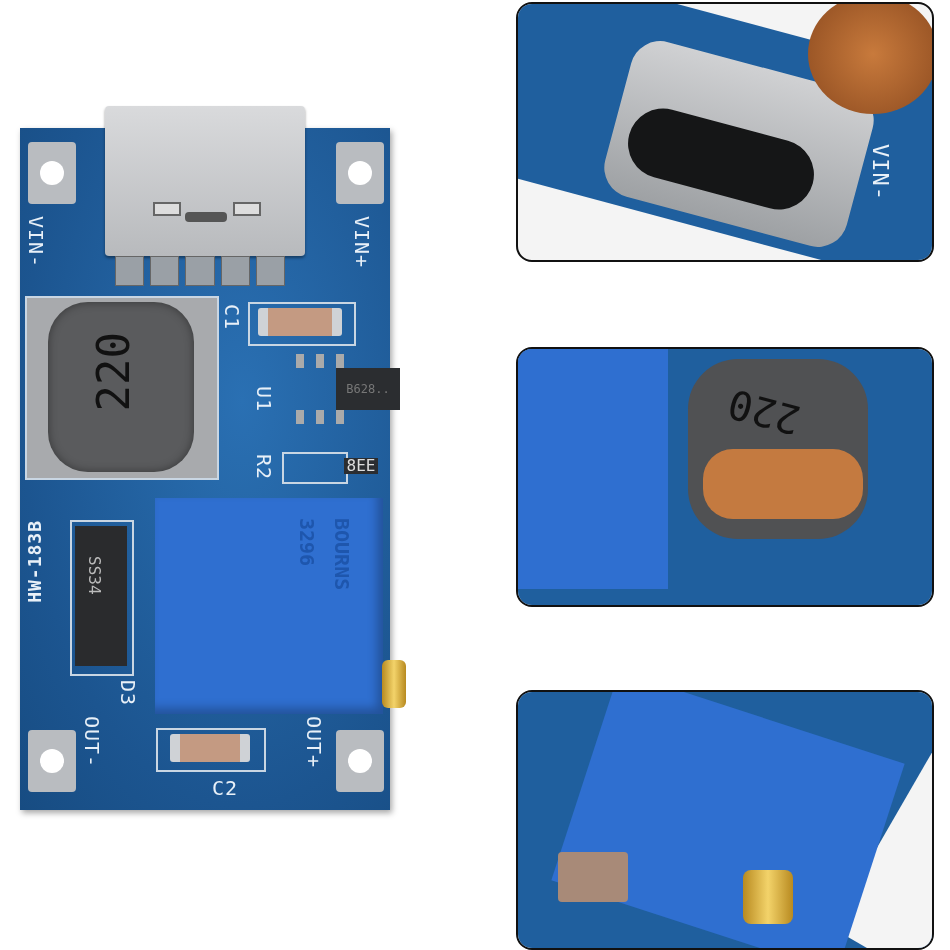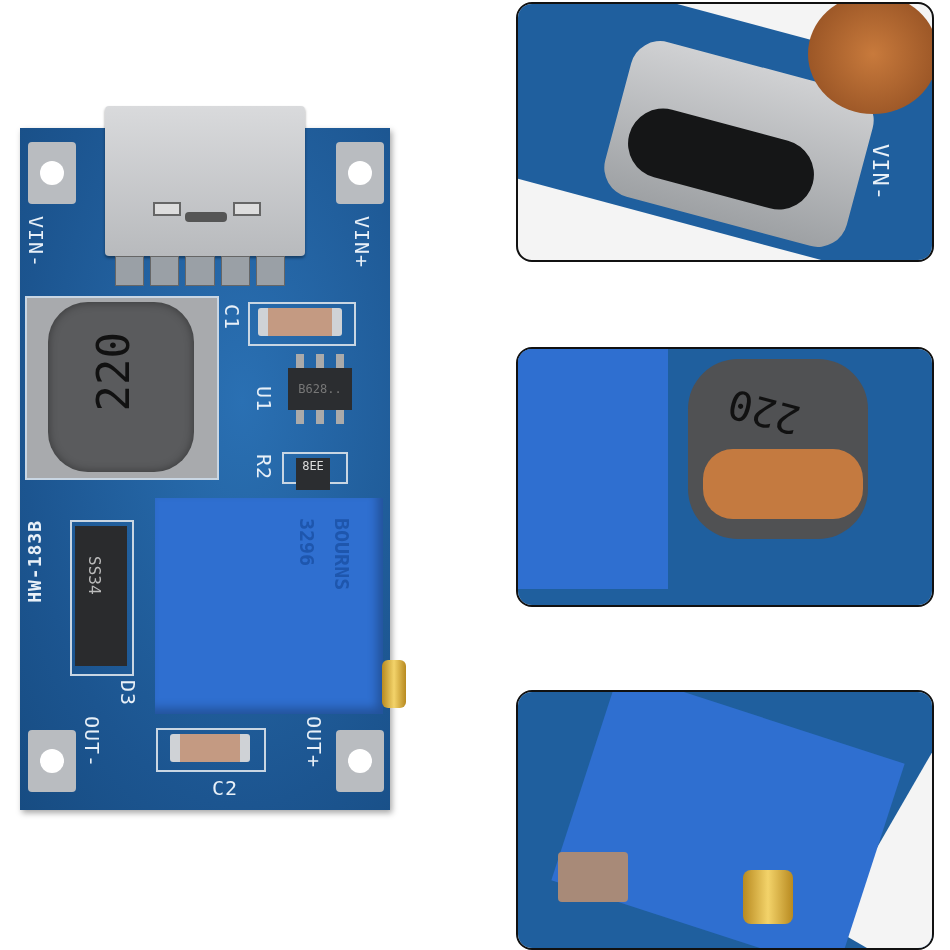--- a/index.html
+++ b/index.html
@@ -14,21 +14,21 @@
   .usbc{position:absolute;left:85px;top:-22px;width:200px;height:150px;background:linear-gradient(180deg,#d9dadc,#b8babd);border-radius:4px;box-shadow:0 2px 3px rgba(0,0,0,.4);}
   .usbc .slot{position:absolute;top:96px;width:24px;height:10px;border:2px solid #666;background:#ddd;}
   .usbc .tab{position:absolute;left:80px;top:106px;width:42px;height:10px;background:#555;border-radius:4px;}
   .pins{position:absolute;left:95px;top:128px;width:170px;height:30px;display:flex;gap:6px;}
   .pins div{flex:1;background:#9aa0a6;border:1px solid #666;}
   .inductor-pad{position:absolute;left:5px;top:168px;width:190px;height:180px;border:2px solid #c9d6e3;background:#a8aaad;}
   .inductor{position:absolute;left:28px;top:174px;width:146px;height:170px;background:#5a5b5d;border-radius:40px;box-shadow:inset 0 0 10px rgba(0,0,0,.4);}
   .inductor .txt{position:absolute;left:40px;top:30px;color:#111;font-family:"DejaVu Sans Mono",monospace;font-size:44px;writing-mode:vertical-rl;transform:rotate(180deg);}
   .cap{position:absolute;background:#c49a82;border-left:10px solid #cfd2d6;border-right:10px solid #cfd2d6;border-radius:3px;}
   .outline{position:absolute;border:2px solid #c9d6e3;}
-  .ic{position:absolute;background:#2b2d30;color:#777;font-family:"DejaVu Sans Mono",monospace;font-size:12px;text-align:center;}
+  .ic{position:absolute;background:#2b2d30;color:#777;font-family:"DejaVu Sans Mono",monospace;font-size:12px;text-align:center;margin-left:48px;}
   .leg{position:absolute;width:8px;height:14px;background:#aaa;}
   .diode{position:absolute;left:55px;top:398px;width:52px;height:140px;background:#2a2b2d;}
   .diode span{position:absolute;left:10px;top:30px;color:#bbb;font-family:"DejaVu Sans Mono",monospace;font-size:16px;writing-mode:vertical-rl;}
   .pot{position:absolute;left:135px;top:370px;width:228px;height:216px;background:#2f6fd0;box-shadow:inset -6px -6px 10px rgba(0,0,0,.25);}
   .pot .brand{position:absolute;left:175px;top:20px;color:#1e56ad;font-family:"DejaVu Sans Mono",monospace;font-size:20px;writing-mode:vertical-rl;font-weight:bold;}
   .pot .code{position:absolute;left:140px;top:20px;color:#1e56ad;font-family:"DejaVu Sans Mono",monospace;font-size:20px;writing-mode:vertical-rl;font-weight:bold;}
   .screw{position:absolute;left:362px;top:532px;width:24px;height:48px;background:linear-gradient(90deg,#b88a20,#f3d36a,#b88a20);border-radius:6px;}
   .panel{position:absolute;left:516px;width:414px;height:256px;border:2px solid #111;border-radius:16px;overflow:hidden;background:#f4f4f4;}
   .p1{top:2px;}
   .p2{top:347px;}
@@ -79,21 +79,21 @@
   <div class="leg" style="left:276px;top:226px"></div>
     <div class="leg" style="left:296px;top:226px"></div>
     <div class="leg" style="left:316px;top:226px"></div>
   <div class="ic" style="left:268px;top:240px;width:64px;height:42px;line-height:42px"><span>B628..</span></div>
   <div class="leg" style="left:276px;top:282px"></div>
     <div class="leg" style="left:296px;top:282px"></div>
     <div class="leg" style="left:316px;top:282px"></div>
   <span class="silk vert" style="left:232px;top:258px">U1</span>
 
   <div class="outline" style="left:262px;top:324px;width:62px;height:28px"></div>
-  <div class="ic" style="left:276px;top:330px;width:34px;height:32px;line-height:16px;font-size:12px;color:#ddd"><span>8EE</span></div>
+  <div class="ic" style="left:276px;top:330px;width:34px;height:16px;line-height:16px;font-size:16px;color:#ddd"><span>8EE</span></div>
   <span class="silk vert" style="left:232px;top:326px">R2</span>
 
   <span class="silk vert" style="left:4px;top:392px;font-weight:bold;font-size:18px;transform:rotate(180deg)">HW-183B</span>
 
   <div class="outline" style="left:50px;top:392px;width:60px;height:152px"></div>
   <div class="diode">
       <span>SS34</span>
     </div>
   <span class="silk vert" style="left:96px;top:552px">D3</span>
 

